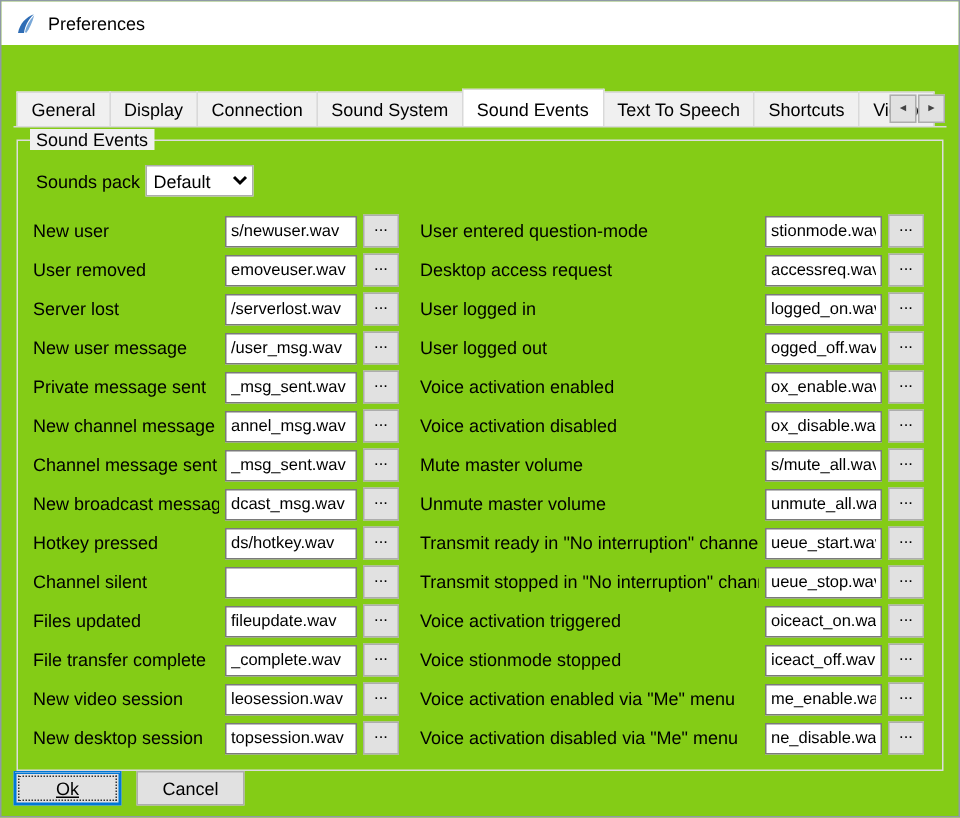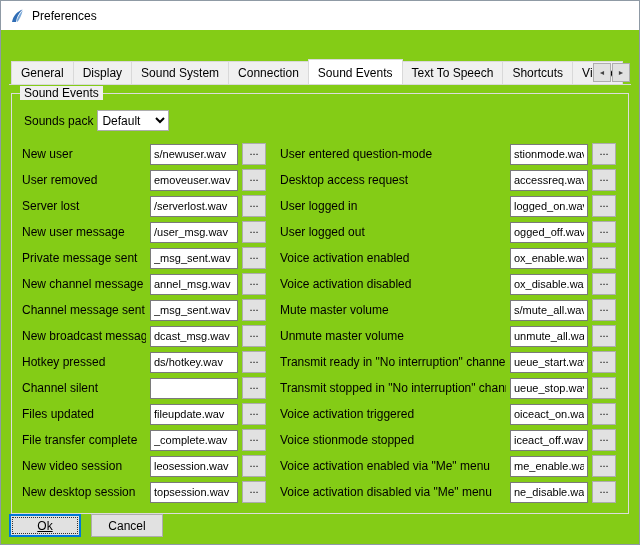--- a/index.html
+++ b/index.html
@@ -115,22 +115,22 @@
     </span>
     <span class="title-text">Preferences</span>
   </div>
 
   <div class="content">
 
     <div class="tabbar" id="tabs">
 
       <div class="tab">General</div>
         <div class="tab">Display</div>
+        <div class="tab">Connection</div>
         <div class="tab">Sound System</div>
-        <div class="tab">Connection</div>
         <div class="tab active">Sound Events</div>
         <div class="tab">Text To Speech</div>
         <div class="tab">Shortcuts</div>
         <div class="tab">Video</div>
         <span class="tab-scroll">
         <button class="sbtn"><span>◄</span></button>
         <button class="sbtn"><span>►</span></button>
       </span>
     </div>
 

